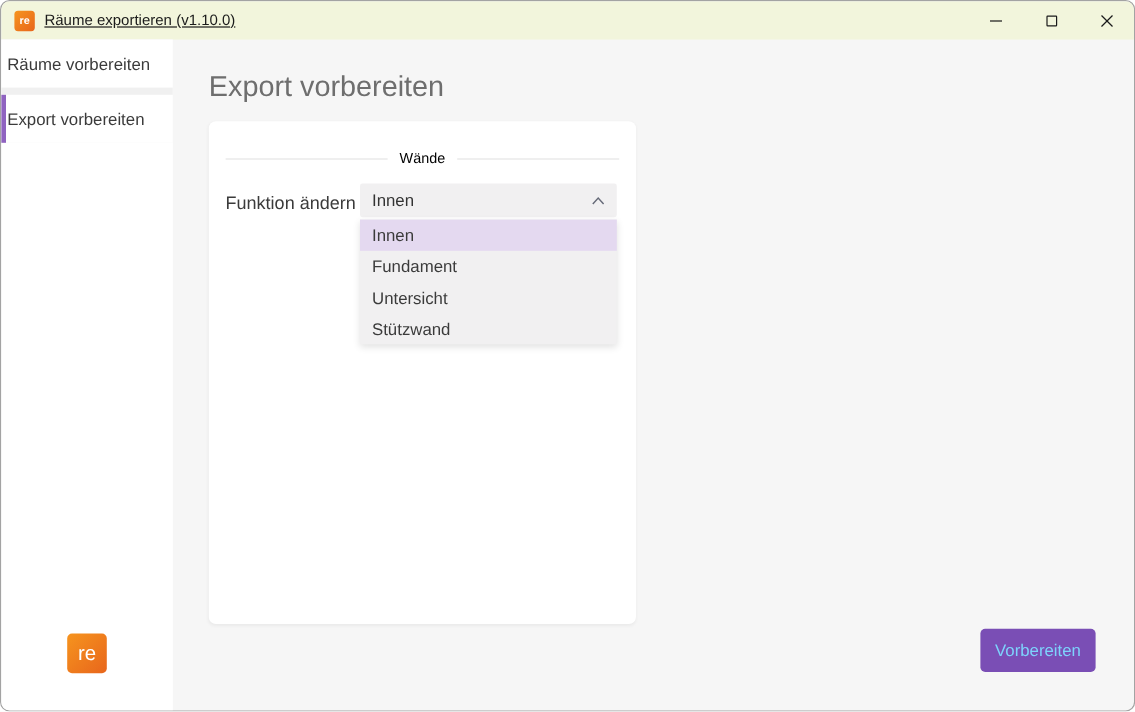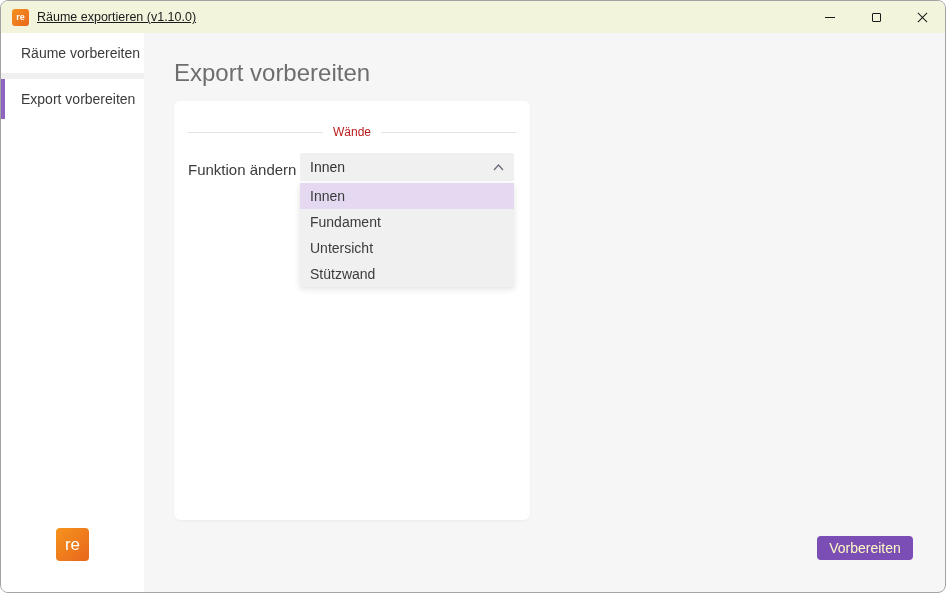--- a/index.html
+++ b/index.html
@@ -64,21 +64,21 @@
   .content{flex:1;display:flex;min-height:0;}
   .sidebar{
     width:143px;flex:0 0 143px;
     background:var(--sidebar-bg);
     position:relative;
   }
   .sidebar-nav{background:var(--gap-bg);}
   .side-item{
     height:40px;background:#fff;margin-bottom:6px;
     display:flex;align-items:center;
-    padding-left:16px;font-size:14px;color:var(--text-dark);
+    padding-left:1px;font-size:14px;color:var(--text-dark);
     cursor:pointer;border-left:4px solid transparent;
   }
   .side-item.active{border-left-color:var(--active-border);}
   .sidebar-logo{
     position:absolute;left:55px;bottom:31px;
     width:33px;height:33px;border-radius:4px;
     background:linear-gradient(135deg,var(--logo-orange1),var(--logo-orange2));
     color:#fff;font-size:17px;
     display:flex;align-items:center;justify-content:center;
   }
@@ -89,21 +89,21 @@
     margin-bottom:14px;
   }
   .card{
     width:356px;height:419px;
     background:#fff;border-radius:6px;
     box-shadow:0 1px 3px rgba(0,0,0,0.05);
     padding:24px 14px 0 14px;
   }
   .section-divider{
     display:flex;align-items:center;
-    font-size:12px;color:#b91c1c;
+    font-size:12px;color:#000000;
     margin-bottom:14px;
   }
   .section-divider::before,.section-divider::after{
     content:"";flex:1;border-top:1px solid var(--divider-line);
   }
   .section-divider::before{margin-right:10px;}
   .section-divider::after{margin-left:10px;}
   .field-row{display:flex;align-items:center;}
   .field-label{
     font-size:15px;color:var(--text-dark);
@@ -126,22 +126,22 @@
     z-index:5;
   }
   .dropdown-option{
     height:26px;display:flex;align-items:center;
     padding-left:10px;font-size:14px;color:var(--text-dark);
     cursor:pointer;
   }
   .dropdown-option.selected{background:var(--option-highlight);}
   .footer-button{
     position:absolute;right:32px;bottom:32px;
-    width:96px;height:24px;
-    background:var(--accent-purple);color:#fef9c3;
+    width:96px;height:36px;
+    background:var(--accent-purple);color:#7dd3fc;
     border:none;border-radius:4px;
     font-size:14px;font-family:"Liberation Sans",sans-serif;
     cursor:pointer;
   }
 </style>
 </head>
 <body>
 
 <div class="window">
 

